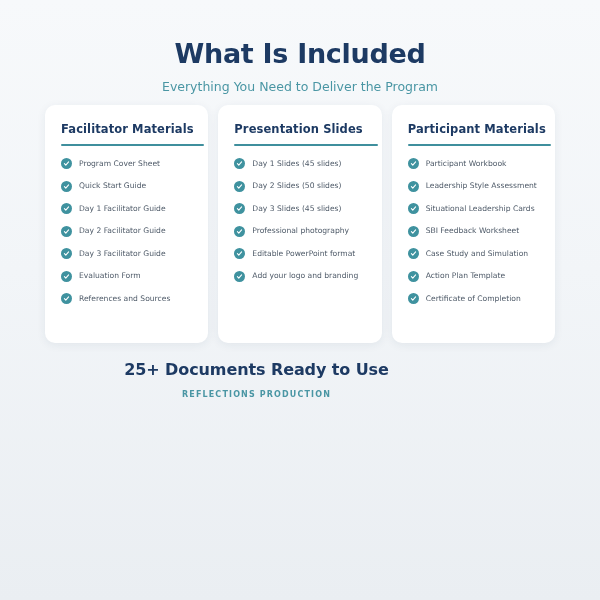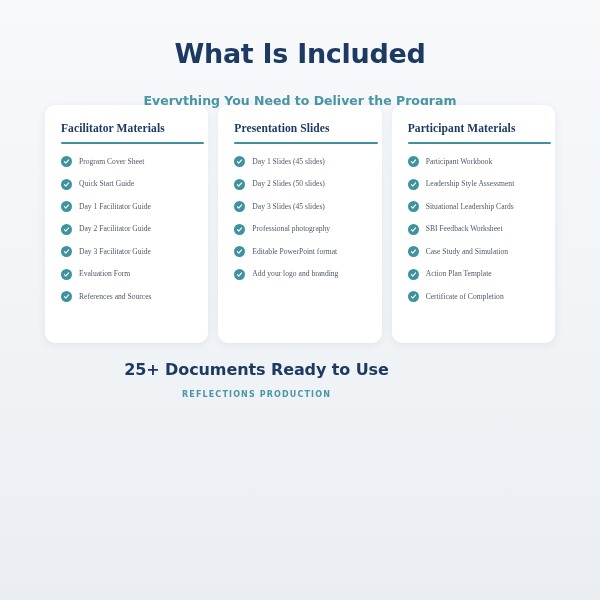--- a/index.html
+++ b/index.html
@@ -17,24 +17,24 @@
   
   .header { padding-top:38px; text-align:center; }
   .title {
     font-size:27px;
     font-weight:bold;
     color:#1d3a63;
     letter-spacing:-0.3px;
     line-height:1.2;
   }
   .subtitle {
-    margin-top:23px;
+    margin-top:9px;
     font-size:12.5px;
     color:#4a96a4;
-    font-weight:700;
+    font-weight:400;
   }
   .accent-bar {
     width:64px; height:3px;
     background:#3f8f9d;
     margin:11px auto 0;
     border-radius:2px;
   }
 
   
   .cards {
@@ -44,21 +44,20 @@
     display:flex;
     gap:10px;
   }
   .card {
     flex:1 1 0;
     background:#ffffff;
     border-radius:10px;
     box-shadow:0 2px 10px rgba(35,55,80,0.07);
     padding:17px 4px 18px 16px;
     min-height:238px;
-    font-family:Liberation Serif, serif;
   }
   .card-title {
     font-size:11.5px;
     font-weight:bold;
     color:#1d3a63;
     letter-spacing:0.1px;
     white-space:nowrap;
   }
   .card-underline {
     height:2px;

